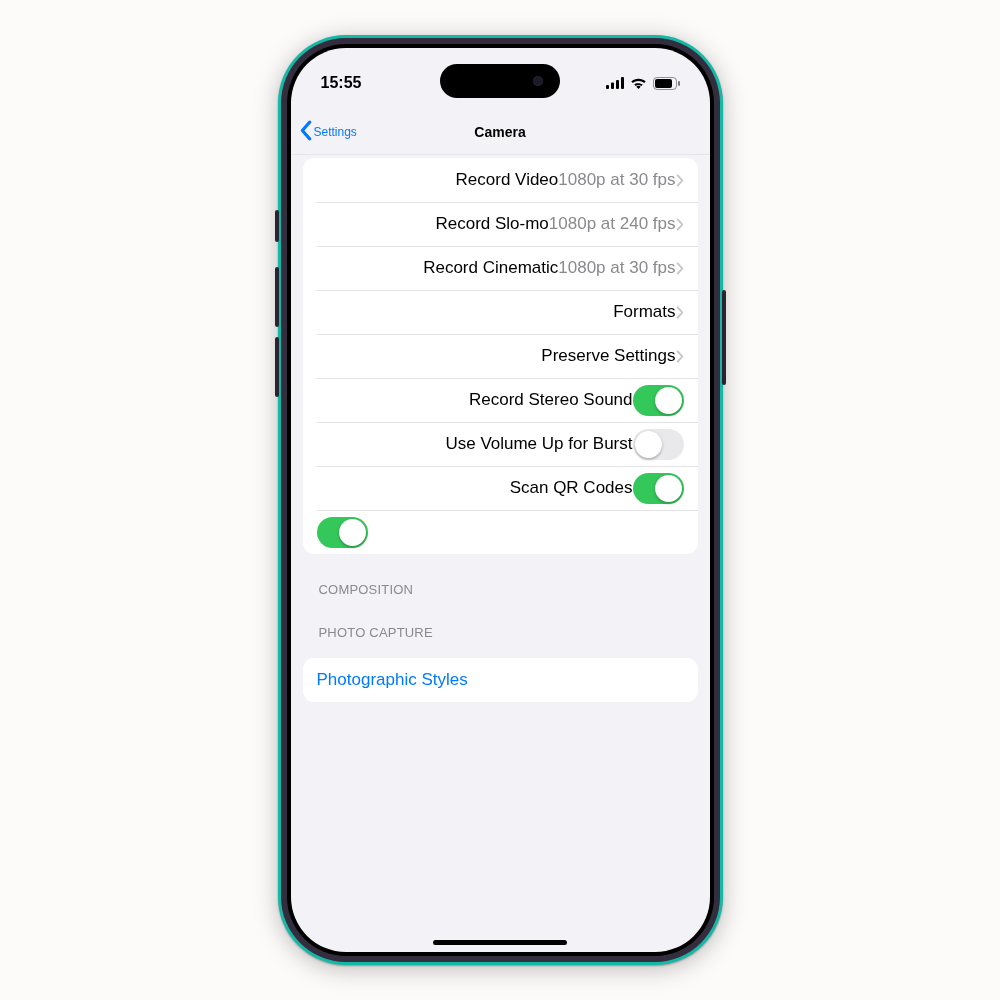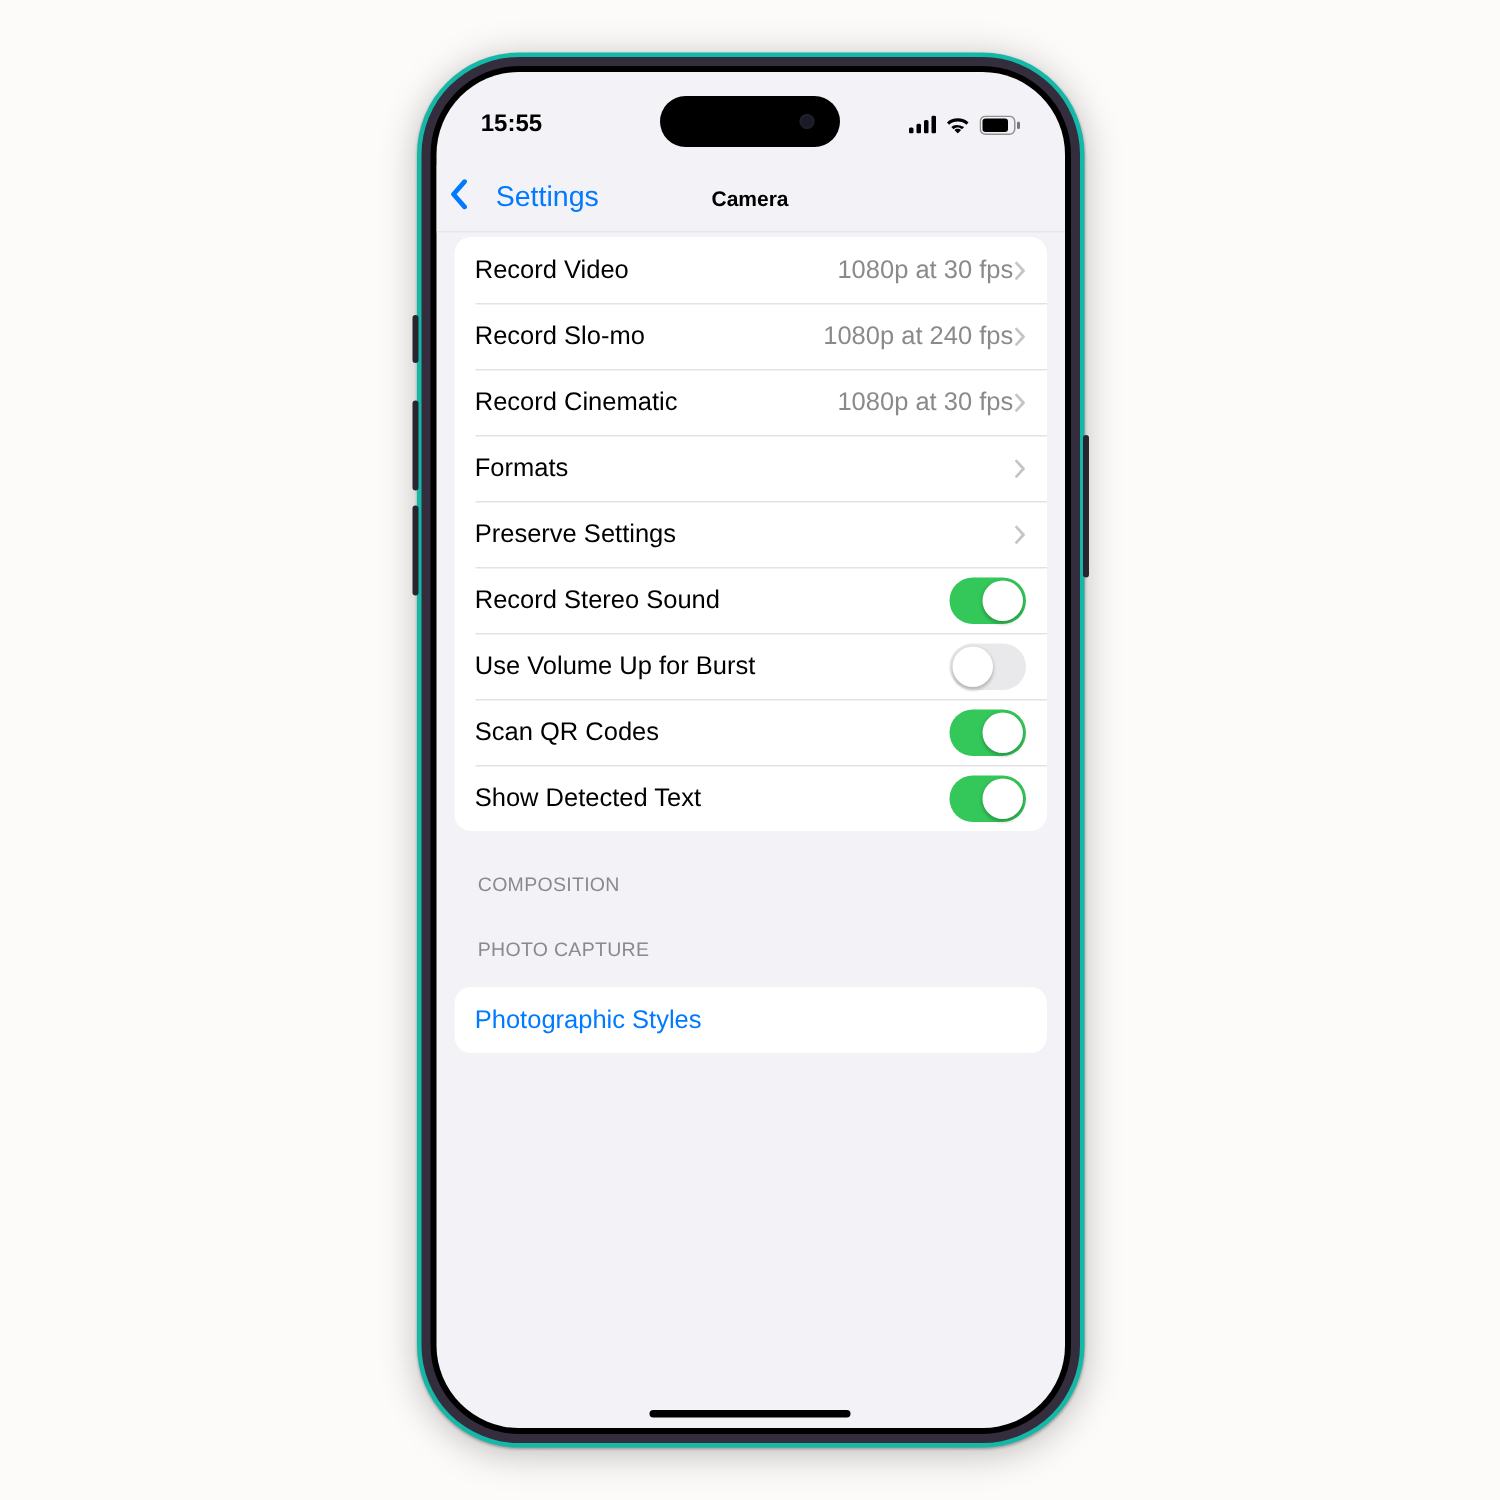--- a/index.html
+++ b/index.html
@@ -17,29 +17,29 @@
   .btn-pwr{right:-3px;top:255px;width:4px;height:95px;}
   
   .island{position:absolute;top:16px;left:50%;transform:translateX(-50%);width:120px;height:34px;background:#000;border-radius:20px;z-index:10;}
   .island::after{content:"";position:absolute;right:17px;top:50%;transform:translateY(-50%);width:10px;height:10px;border-radius:50%;background:#1a1a2a;box-shadow:inset 0 0 2px #333;}
   
   .statusbar{height:54px;display:flex;align-items:center;justify-content:space-between;padding:8px 30px 0;font-weight:600;font-size:16px;color:#000;}
   .status-right{display:flex;align-items:center;gap:6px;}
   .status-right svg{display:block;}
   
   .navbar{height:44px;display:flex;align-items:center;position:relative;background:#f2f2f7;border-bottom:0.5px solid rgba(0,0,0,.05);}
-  .nav-back{display:flex;align-items:center;color:#007aff;font-size:19px;padding-left:8px;gap:19px;}
+  .nav-back{display:flex;align-items:center;color:#007aff;font-size:12px;padding-left:8px;gap:2px;}
   .nav-back svg{width:13px;height:21px;}
   .nav-title{position:absolute;left:0;right:0;text-align:center;font-weight:600;font-size:14px;color:#000;pointer-events:none;}
   
   .content{position:absolute;top:98px;bottom:0;left:0;right:0;overflow:hidden;}
   .group{margin:18px 12px 0;background:#fff;border-radius:11px;overflow:hidden;}
   .group:first-child{margin-top:12px;}
   .group-header{margin:28px 28px 6px;font-size:13px;color:#8a8a8e;text-transform:uppercase;letter-spacing:0.2px;}
-  .row{display:flex;align-items:center;min-height:44px;padding:0 14px;position:relative;}
+  .row{display:flex;align-items:center;min-height:44px;padding:0 14px;position:relative;text-align:right;}
   .row + .row::before{content:"";position:absolute;top:0;left:14px;right:0;height:0.6px;background:#e3e3e6;}
   .row-label{flex:1;font-size:17px;color:#000;}
   .row-value{font-size:17px;color:#8a8a8e;margin-right:0;}
   .row-link{font-size:17px;color:#007aff;}
   .chevron{color:#c5c5c8;}
   .chevron svg{width:8px;height:13px;display:block;}
   
   .toggle{width:51px;height:31px;border-radius:16px;position:relative;transition:background .2s;}
   .toggle-on{background:#34c759;}
   .toggle-off{background:#e9e9eb;}
@@ -155,21 +155,20 @@
               </div>
               <div class="row">
                 <span class="row-label">Use Volume Up for Burst</span>
                 <span class="toggle toggle-off"></span>
               </div>
               <div class="row">
                 <span class="row-label">Scan QR Codes</span>
                 <span class="toggle toggle-on"></span>
               </div>
               <div class="row">
-                <span class="row-label">Show Detected Text</span>
                 <span class="toggle toggle-on"></span>
               </div>
             </div>
             <div class="group-header">COMPOSITION</div>
             <div class="group-header">PHOTO CAPTURE</div>
             <div class="group">
               <div class="row">
                 <span class="row-link">Photographic Styles</span>
               </div>
             </div>

